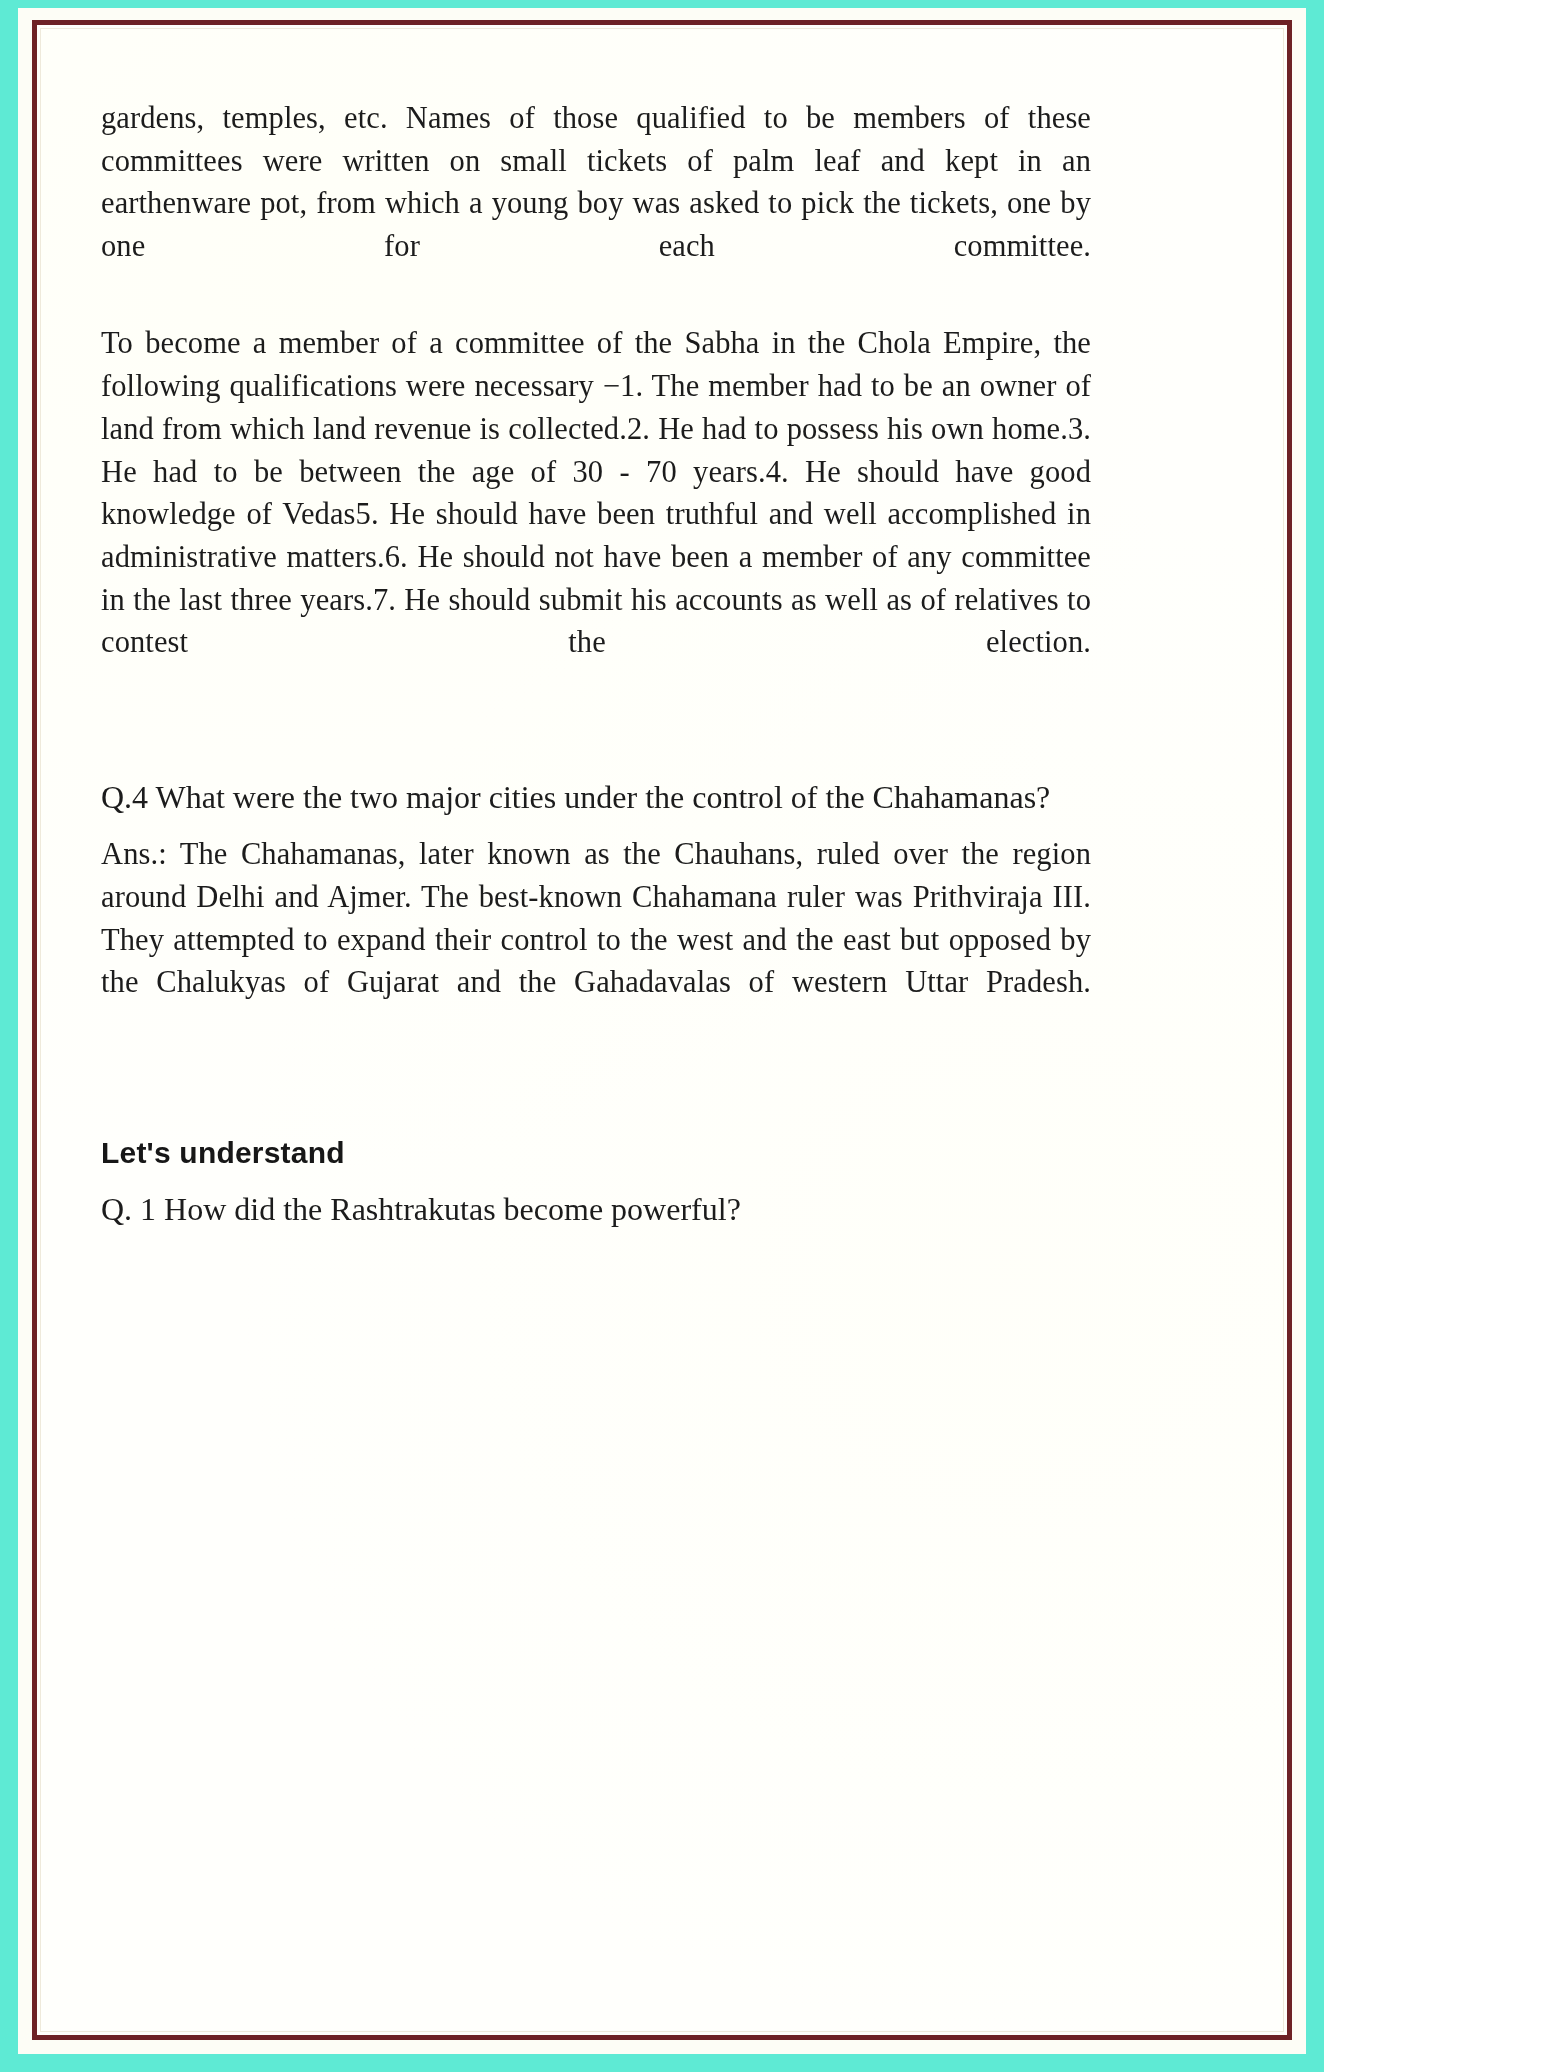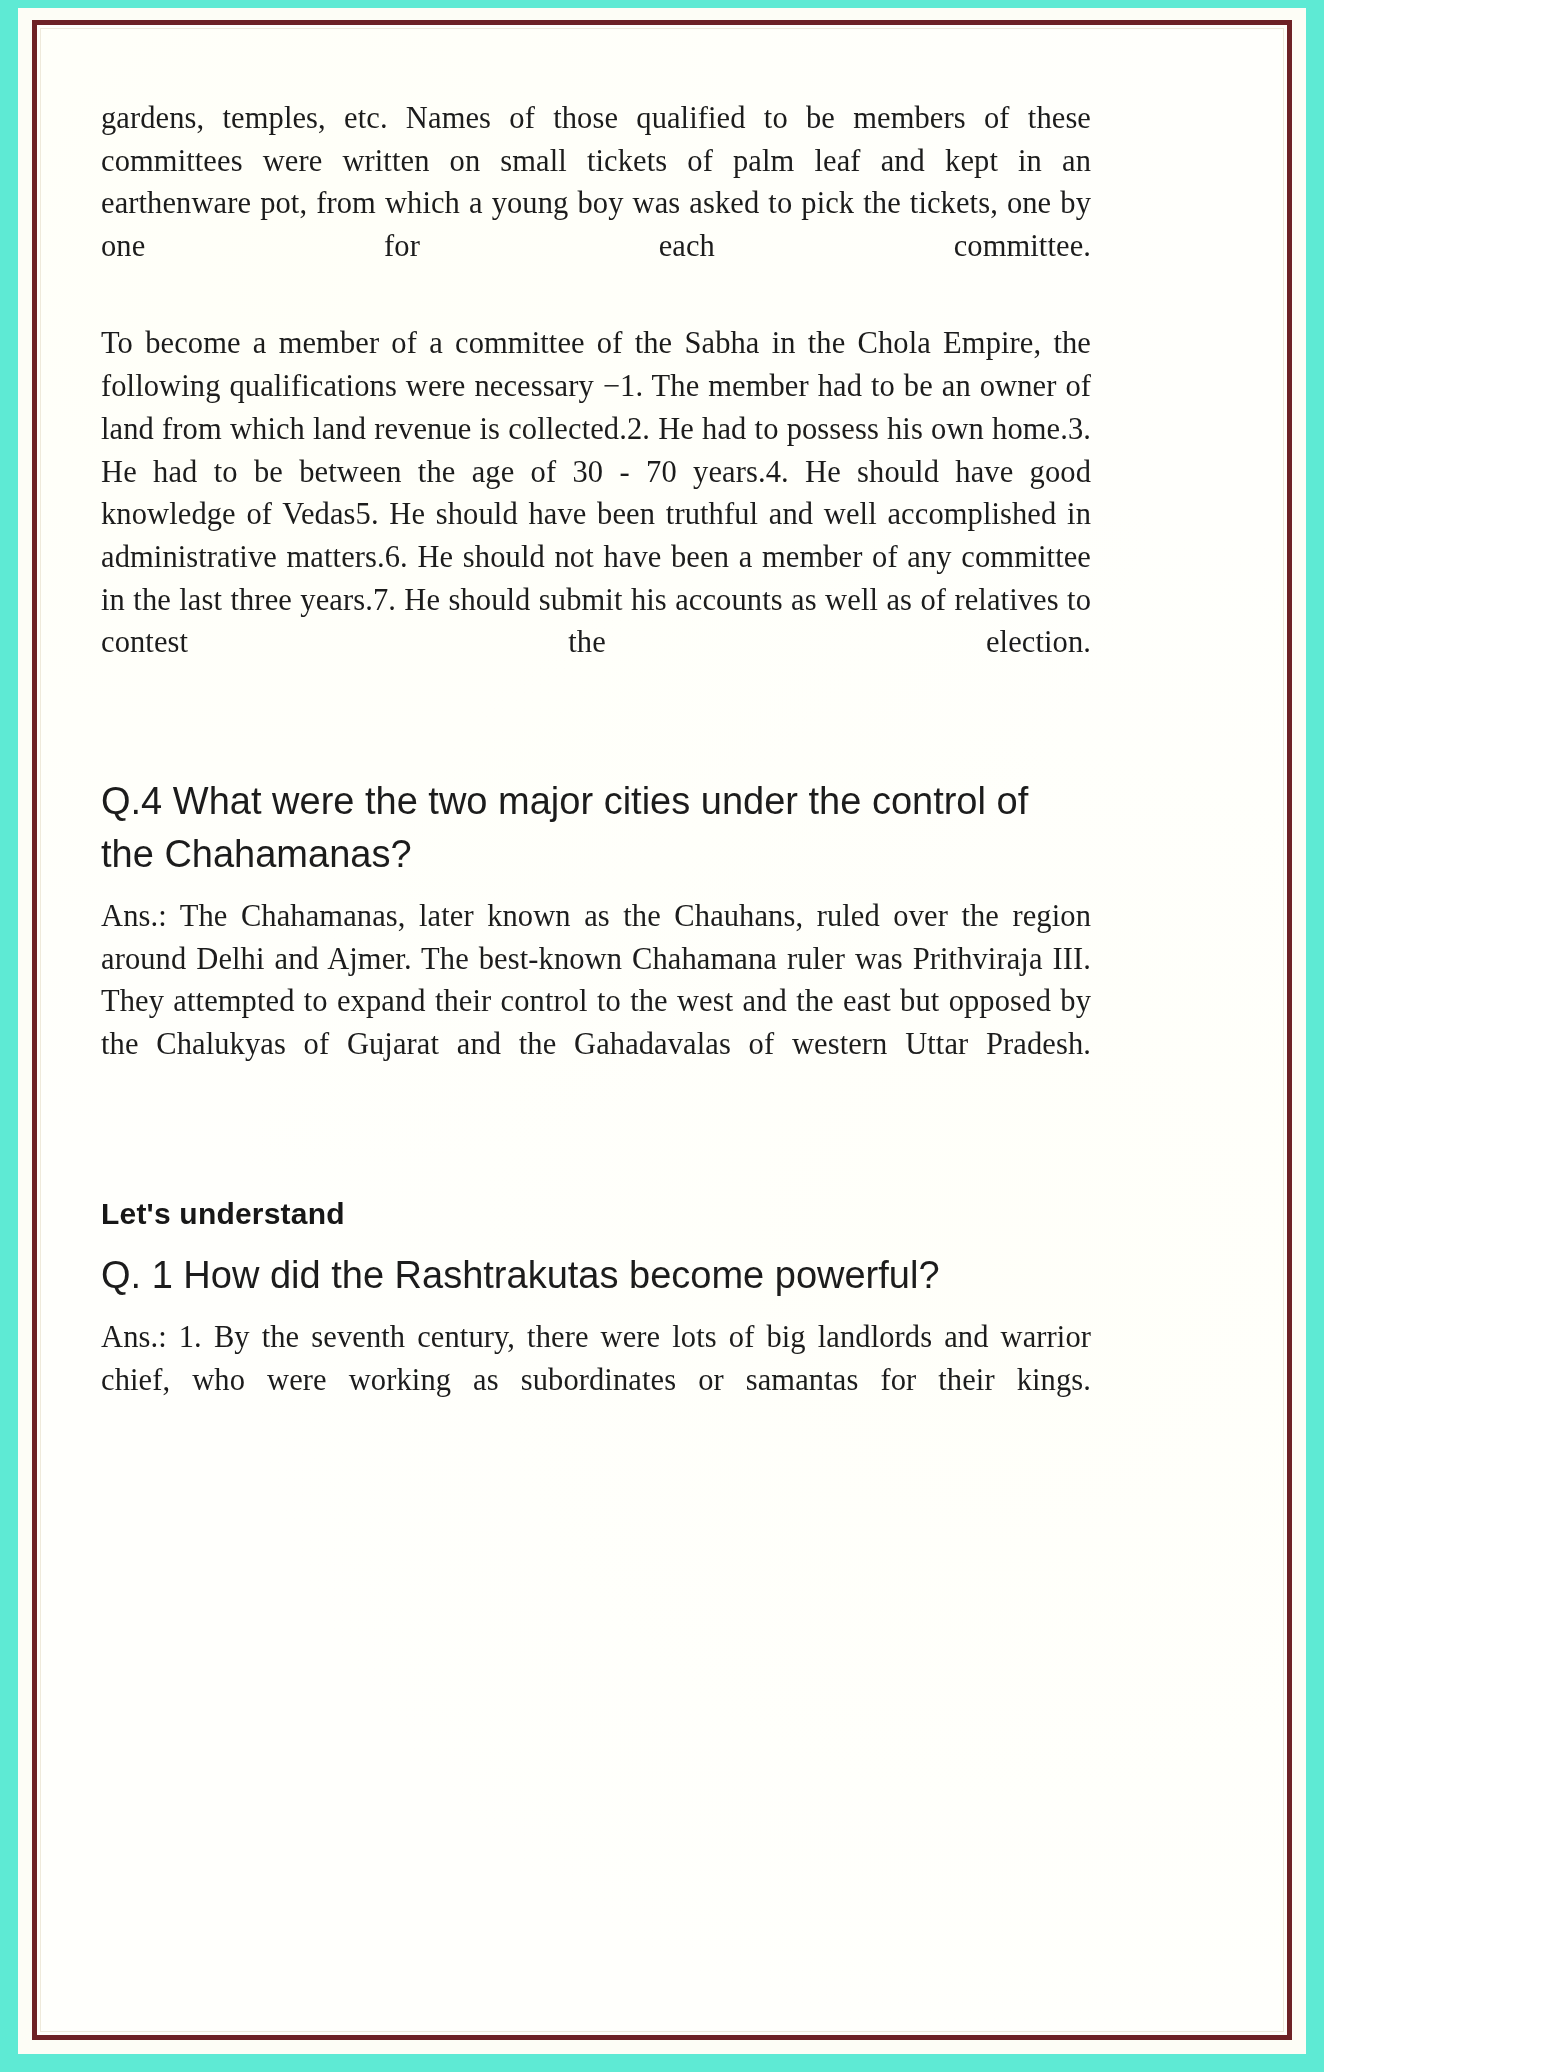--- a/index.html
+++ b/index.html
@@ -100,22 +100,22 @@
     font-family: Liberation Sans, sans-serif;
     font-size: 30px;
     font-weight: bold;
     color: #171717;
     line-height: 1.35;
     letter-spacing: 0.2px;
   }
 
   .q-line {
     margin: 0 0 14px 0;
-    font-family: Liberation Sans, sans-serif;
-    font-size: 38px;
+    font-family: Liberation Serif, serif;
+    font-size: 32px;
     line-height: 1.40;
     color: #1c1c1c;
     text-align: left;
   }
 
   
   .scan-tint {
     position: absolute;
     inset: 0;
     pointer-events: none;
@@ -147,17 +147,16 @@
 
       <p class="para">Ans.:  The Chahamanas, later known as the Chauhans, ruled over the region around Delhi and Ajmer. The best-known Chahamana ruler was Prithviraja III. They attempted to expand their control to the west and the east but opposed by the Chalukyas of Gujarat and the Gahadavalas of western Uttar Pradesh.</p>
 
 
       <div class="spacer-xl"></div>
 
       <h3 class="subhead">Let's understand</h3>
 
       <p class="q-line">Q. 1 How did the Rashtrakutas become powerful?</p>
 
-      <p class="para">Ans.:  1. By the seventh century, there were lots of big landlords and warrior chief, who were working as subordinates or samantas for their kings.</p>
 
     </div>
   </div>
 </div>
 
 </body></html>

